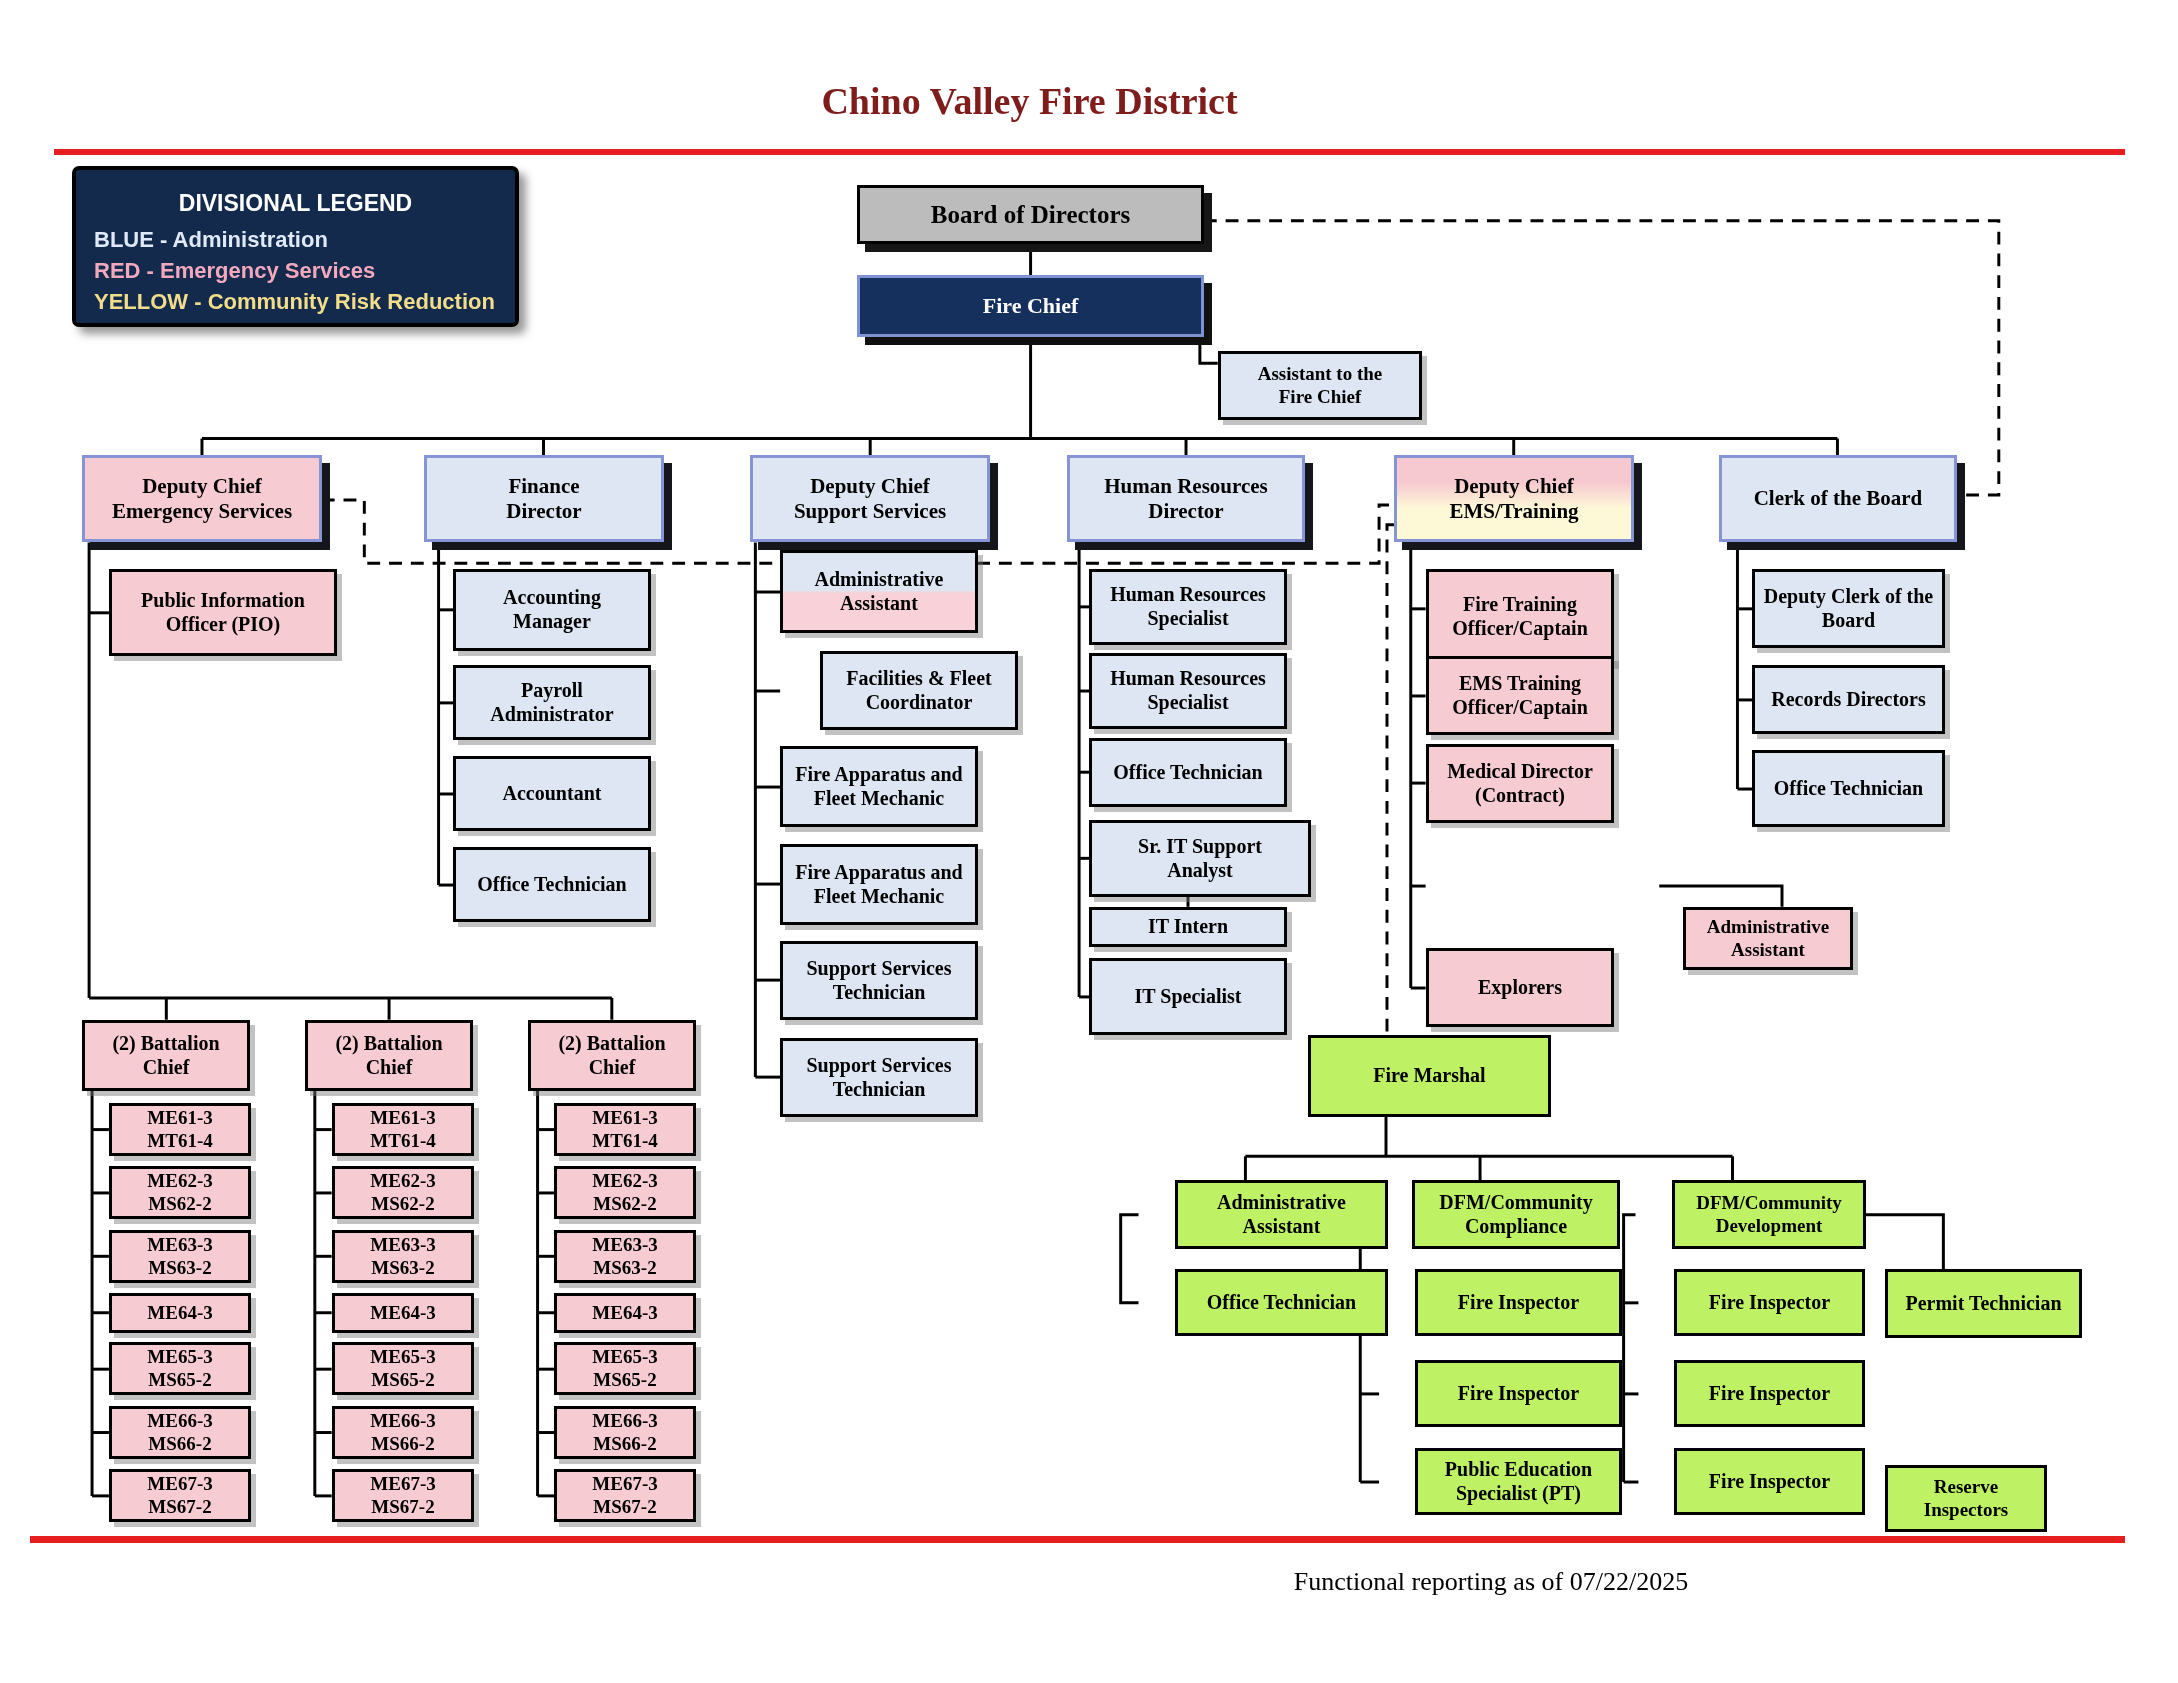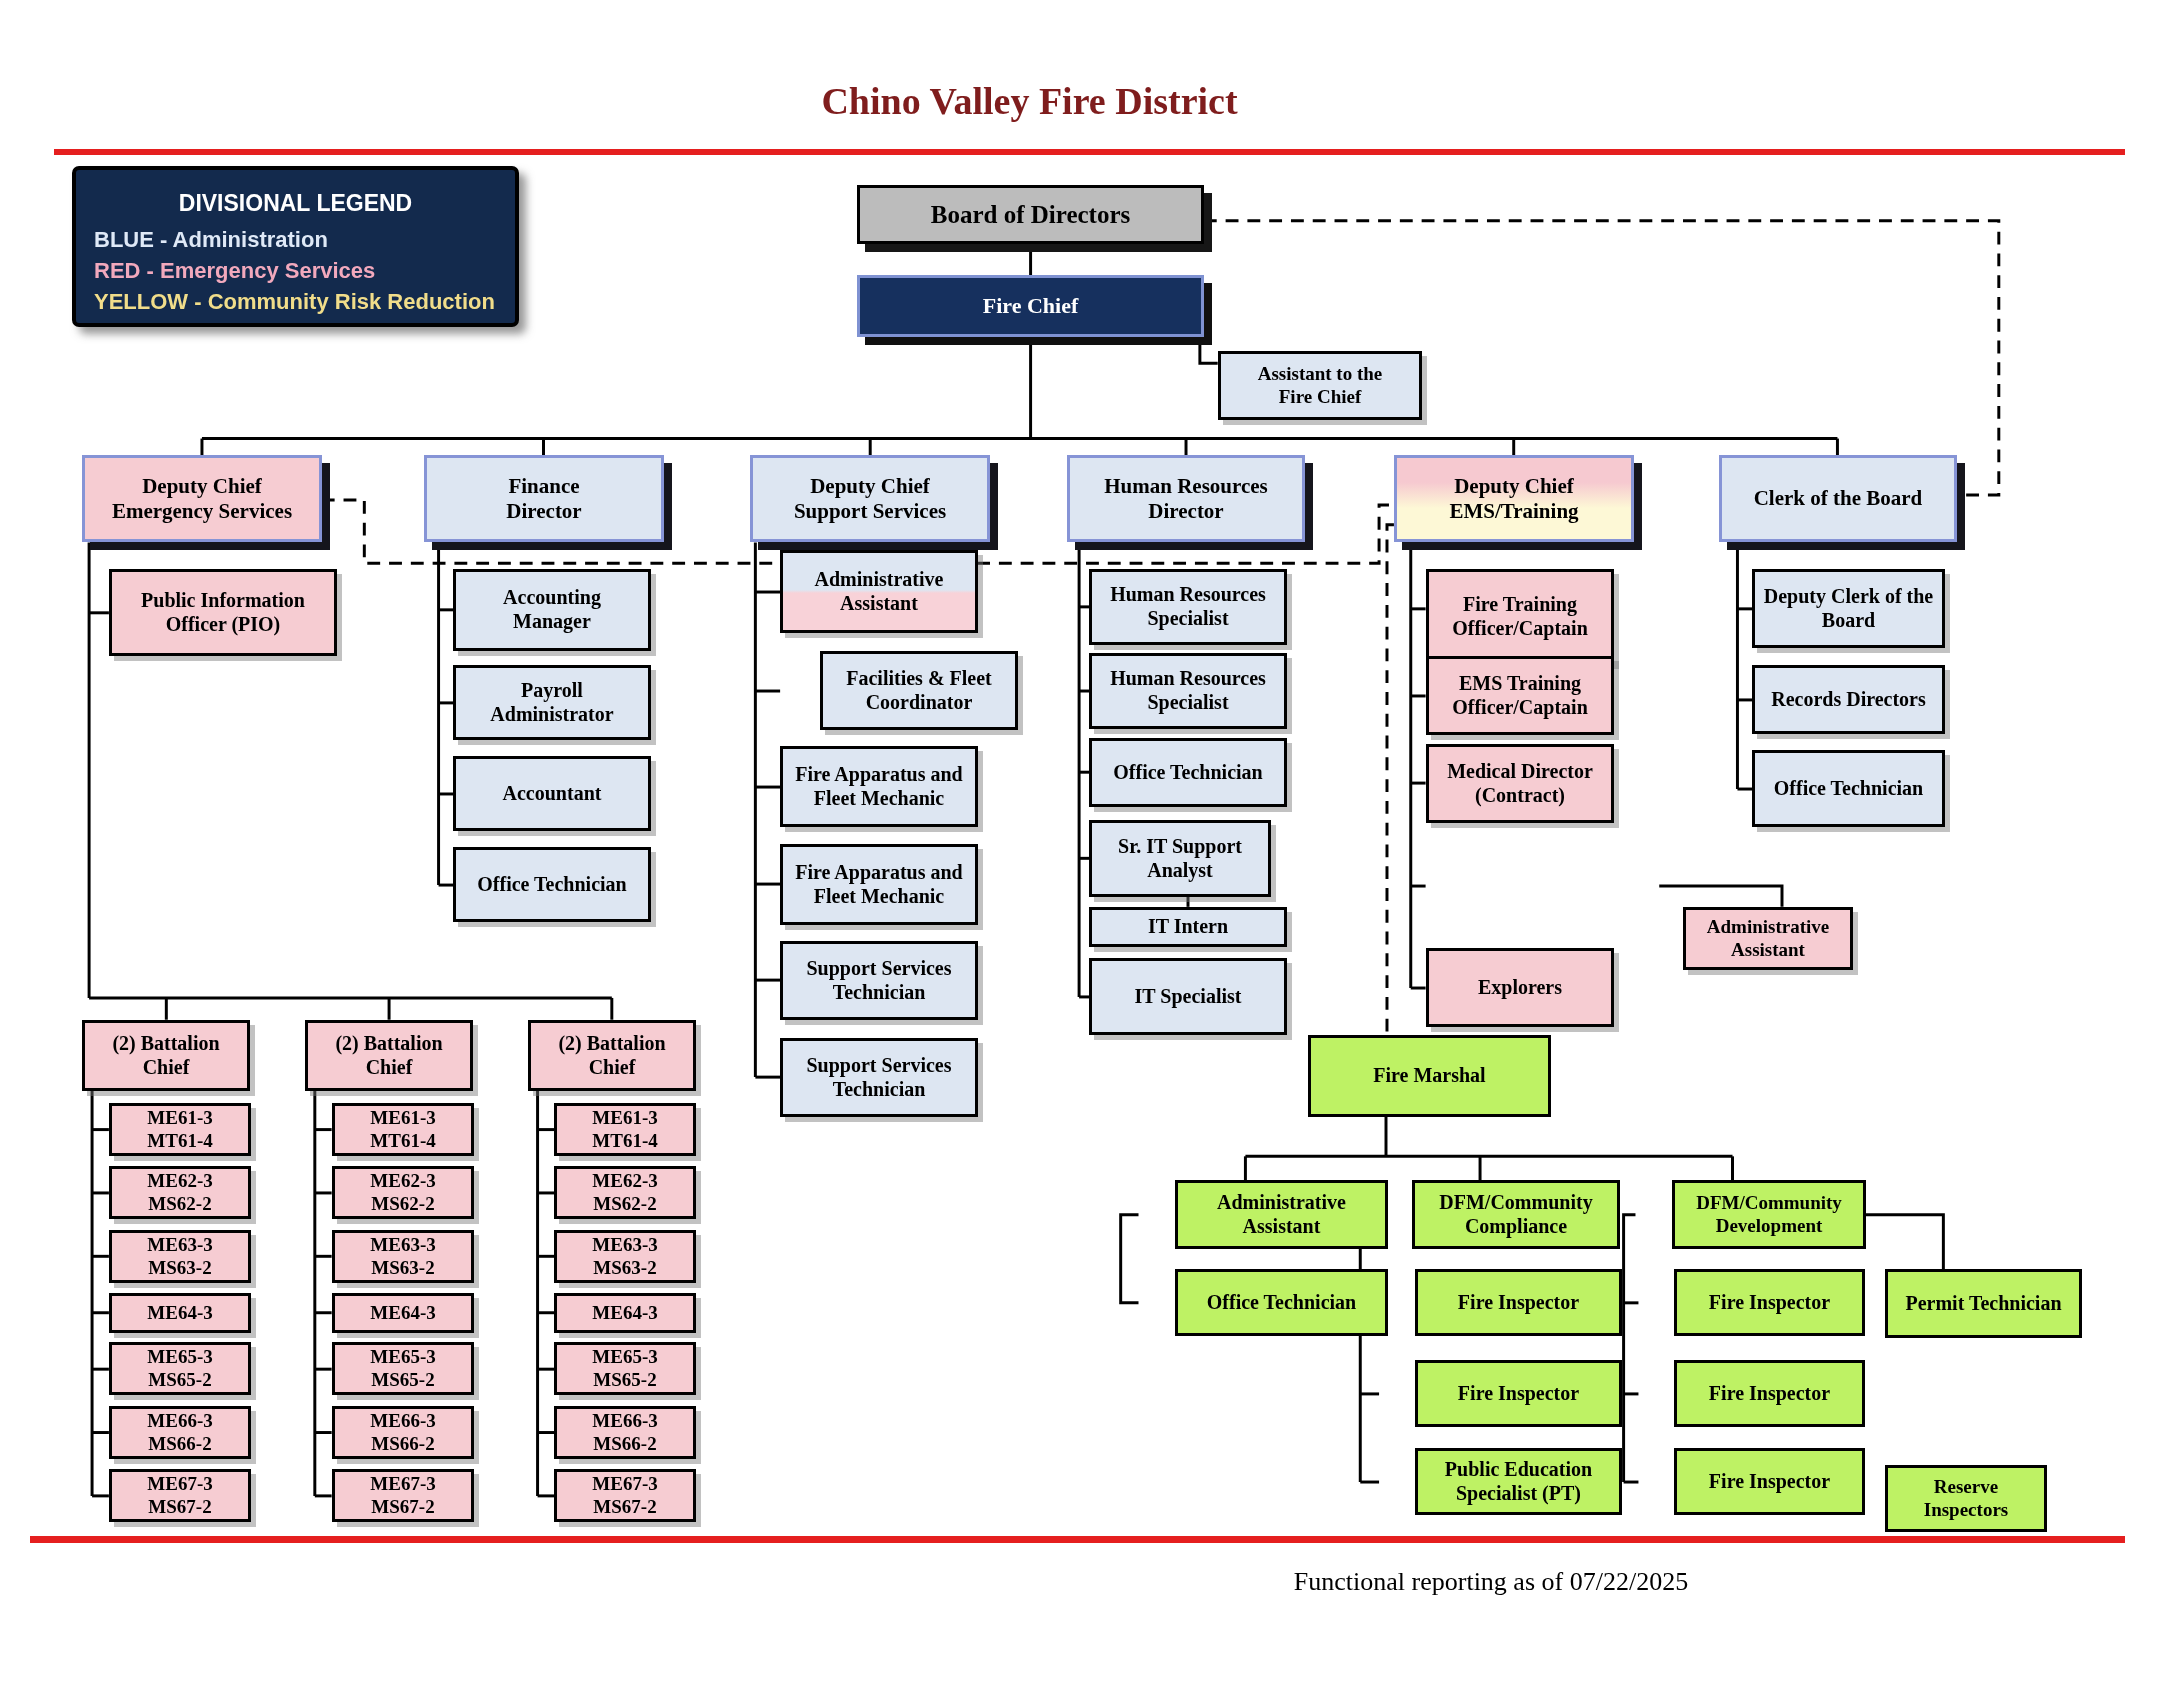--- a/index.html
+++ b/index.html
@@ -185,21 +185,21 @@
   <div class="bx blue kid" style="left:780px;top:941px;width:198px;height:79px;">Support Services
 Technician</div>
   <div class="bx blue kid" style="left:780px;top:1038px;width:198px;height:79px;">Support Services
 Technician</div>
 
   <div class="bx blue kid" style="left:1089px;top:569px;width:198px;height:76px;">Human Resources
 Specialist</div>
   <div class="bx blue kid" style="left:1089px;top:653px;width:198px;height:76px;">Human Resources
 Specialist</div>
   <div class="bx blue kid" style="left:1089px;top:738px;width:198px;height:69px;">Office Technician</div>
-  <div class="bx blue kid" style="left:1089px;top:820px;width:182px;height:77px;">Sr. IT Support
+  <div class="bx blue kid" style="left:1089px;top:820px;width:222px;height:77px;">Sr. IT Support
 Analyst</div>
   <div class="bx blue kid" style="left:1089px;top:907px;width:198px;height:40px;">IT Intern</div>
   <div class="bx blue kid" style="left:1089px;top:958px;width:198px;height:77px;">IT Specialist</div>
 
   <div class="bx pink kid" style="left:1426px;top:569px;width:188px;height:95px;">Fire Training
 Officer/Captain</div>
   <div class="bx pink kid" style="left:1426px;top:656px;width:188px;height:79px;">EMS Training
 Officer/Captain</div>
   <div class="bx pink kid" style="left:1426px;top:744px;width:188px;height:79px;">Medical Director
 (Contract)</div>

